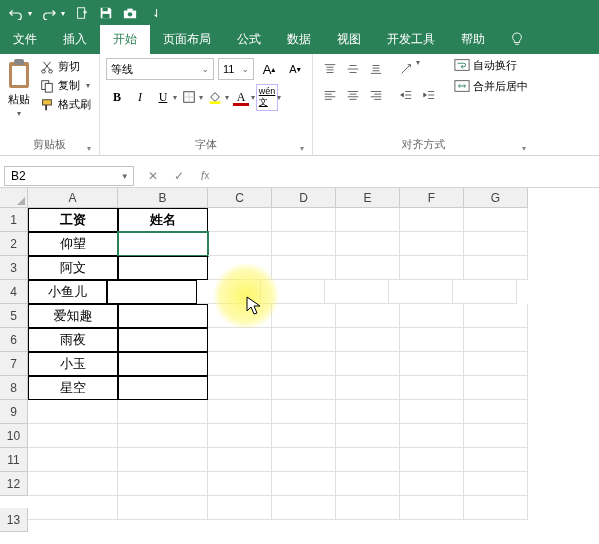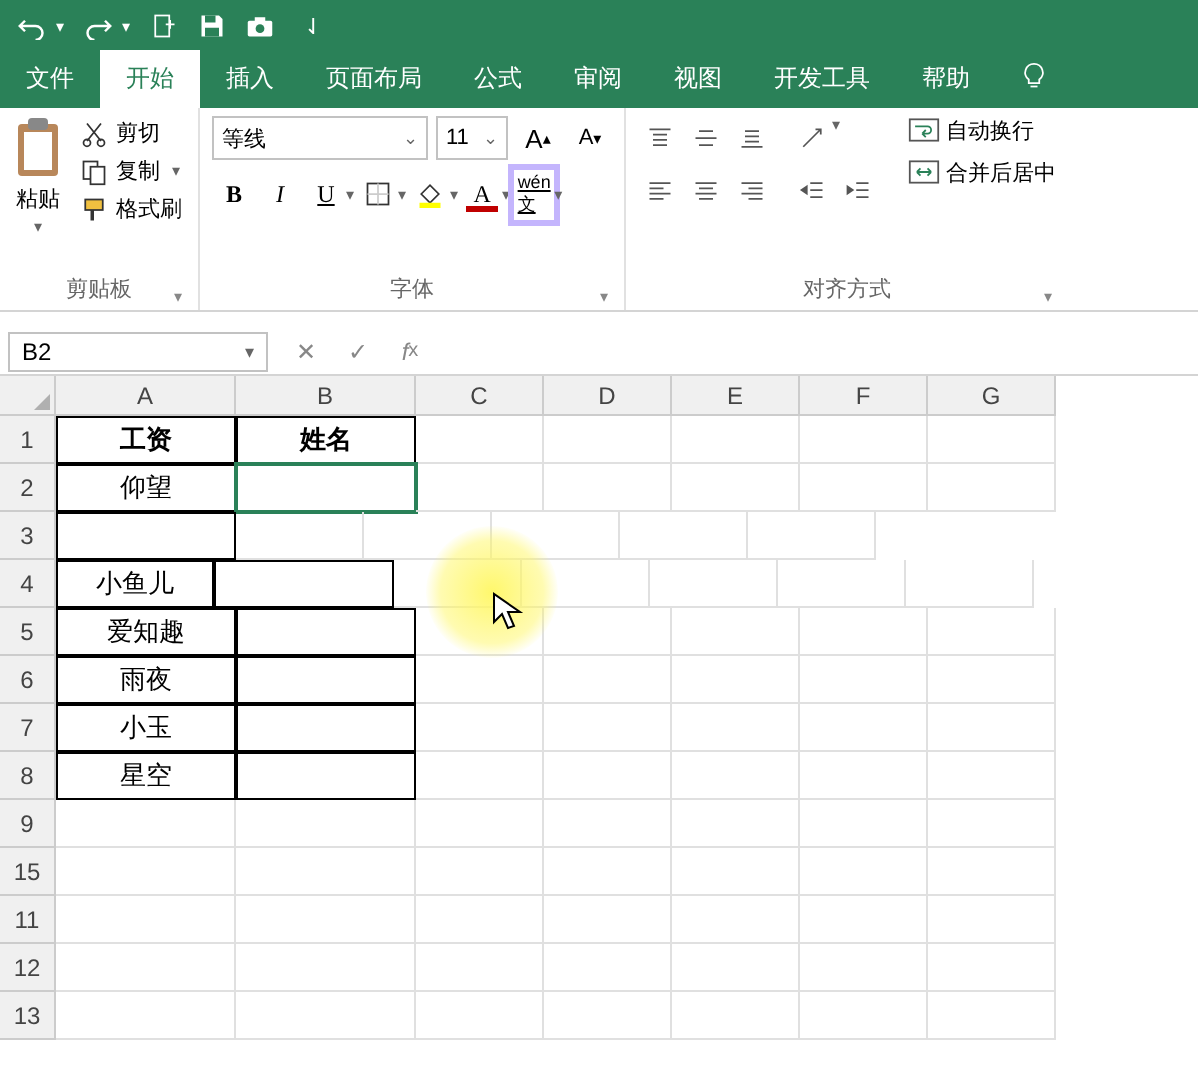--- a/index.html
+++ b/index.html
@@ -29,21 +29,21 @@
 .fname{width:108px;}
 .fsize{width:36px;}
 .icbtn{width:22px;height:22px;display:flex;align-items:center;justify-content:center;cursor:pointer;font-size:12px;}
 .icbtn.small svg{width:14px;height:14px;}
 .font-bot{display:flex;align-items:center;gap:1px;}
 .font-bot .icbtn{font-family:"Times New Roman",serif;}
 .bold{font-weight:bold;}
 .italic{font-style:italic;}
 .underline{text-decoration:underline;}
 .dd-after{font-size:8px;color:#666;margin-left:-2px;cursor:pointer;}
-.wen{border:3px solid #c4b5fd;font-size:9px;padding:1px 2px;text-decoration:underline;}
+.wen{border:1px solid #c4b5fd;font-size:9px;padding:1px 2px;text-decoration:underline;}
 .align-top,.align-bot{display:flex;gap:1px;margin-bottom:4px;}
 .mrg{display:flex;align-items:flex-start;gap:3px;font-size:11px;cursor:pointer;margin-left:6px;}
 .mrg svg{width:16px;height:14px;}
 .namebox{height:24px;display:flex;align-items:center;border-bottom:1px solid #d4d4d4;margin-top:8px;}
 .nb{width:130px;border:1px solid #c2c2c2;height:20px;display:flex;align-items:center;padding:0 6px;font-size:12px;margin-left:4px;background:#fff;}
 .nb .dd{margin-left:auto;color:#666;font-size:9px;}
 .fxrow{display:flex;align-items:center;margin-left:6px;}
 .fxrow .icbtn{color:#888;width:26px;}
 .fxin{flex:1;height:20px;border:none;font-size:12px;padding:0 4px;outline:none;}
 .sheet{position:relative;}
@@ -99,25 +99,25 @@
         <rect x="5" y="3" width="6" height="3" fill="#fff"></rect>
       </svg>
     </div>
   <div class="sep"></div>
     <div class="sep"></div>
   <span style="color:#fff;font-size:11px">⇃</span>
 </div>
 
 <div class="menubar">
   <div class="tab">文件</div>
+  <div class="tab">插入</div>
   <div class="tab active">开始</div>
-  <div class="tab">插入</div>
   <div class="tab">页面布局</div>
   <div class="tab">公式</div>
-  <div class="tab">审阅</div>
+  <div class="tab">数据</div>
   <div class="tab">视图</div>
   <div class="tab">开发工具</div>
   <div class="tab">帮助</div>
   <div class="bulb"><svg width="14" height="14" viewBox="0 0 16 16">
         <path d="M8 1a5 5 0 00-3 9v2h6v-2a5 5 0 00-3-9z" fill="none" stroke="#fff"></path>
         <path d="M6 14h4" stroke="#fff"></path>
       </svg></div>
 </div>
 
 <div class="ribbon">
@@ -328,20 +328,21 @@
       <div class="cell cb" style="width: 90px; height: 24px;">仰望</div>
       <div class="cell cb selcell" style="width: 90px; height: 24px;"></div>
       <div class="cell" style="width: 64px; height: 24px;"></div>
       <div class="cell" style="width: 64px; height: 24px;"></div>
       <div class="cell" style="width: 64px; height: 24px;"></div>
       <div class="cell" style="width: 64px; height: 24px;"></div>
       <div class="cell" style="width: 64px; height: 24px;"></div>
     </div>
     <div class="row">
       <div class="rh" style="height: 24px;">3</div>
+      <div class="cell cb" style="width: 90px; height: 24px;">阿文</div>
       <div class="cell cb" style="width: 90px; height: 24px;"></div>
       <div class="cell" style="width: 64px; height: 24px;"></div>
       <div class="cell" style="width: 64px; height: 24px;"></div>
       <div class="cell" style="width: 64px; height: 24px;"></div>
       <div class="cell" style="width: 64px; height: 24px;"></div>
       <div class="cell" style="width: 64px; height: 24px;"></div>
     </div>
     <div class="row">
       <div class="rh" style="height: 24px;">4</div>
       <div class="cell cb" style="width: 79px; height: 24px;">小鱼儿</div>
@@ -396,21 +397,21 @@
       <div class="rh" style="height: 24px;">9</div>
       <div class="cell" style="width: 90px; height: 24px;"></div>
       <div class="cell" style="width: 90px; height: 24px;"></div>
       <div class="cell" style="width: 64px; height: 24px;"></div>
       <div class="cell" style="width: 64px; height: 24px;"></div>
       <div class="cell" style="width: 64px; height: 24px;"></div>
       <div class="cell" style="width: 64px; height: 24px;"></div>
       <div class="cell" style="width: 64px; height: 24px;"></div>
     </div>
     <div class="row">
-      <div class="rh" style="height: 24px;">15</div>
+      <div class="rh" style="height: 24px;">10</div>
       <div class="cell" style="width: 90px; height: 24px;"></div>
       <div class="cell" style="width: 90px; height: 24px;"></div>
       <div class="cell" style="width: 64px; height: 24px;"></div>
       <div class="cell" style="width: 64px; height: 24px;"></div>
       <div class="cell" style="width: 64px; height: 24px;"></div>
       <div class="cell" style="width: 64px; height: 24px;"></div>
       <div class="cell" style="width: 64px; height: 24px;"></div>
     </div>
     <div class="row">
       <div class="rh" style="height: 24px;">11</div>
@@ -426,21 +427,21 @@
       <div class="rh" style="height: 24px;">12</div>
       <div class="cell" style="width: 90px; height: 24px;"></div>
       <div class="cell" style="width: 90px; height: 24px;"></div>
       <div class="cell" style="width: 64px; height: 24px;"></div>
       <div class="cell" style="width: 64px; height: 24px;"></div>
       <div class="cell" style="width: 64px; height: 24px;"></div>
       <div class="cell" style="width: 64px; height: 24px;"></div>
       <div class="cell" style="width: 64px; height: 24px;"></div>
     </div>
     <div class="row">
-      <div class="rh" style="height: 24px;">13</div>
+      <div class="rh" style="height: 24px; margin-top: 12px;">13</div>
       <div class="cell" style="width: 90px; height: 24px;"></div>
       <div class="cell" style="width: 90px; height: 24px;"></div>
       <div class="cell" style="width: 64px; height: 24px;"></div>
       <div class="cell" style="width: 64px; height: 24px;"></div>
       <div class="cell" style="width: 64px; height: 24px;"></div>
       <div class="cell" style="width: 64px; height: 24px;"></div>
       <div class="cell" style="width: 64px; height: 24px;"></div>
     </div>
   </div>
 

